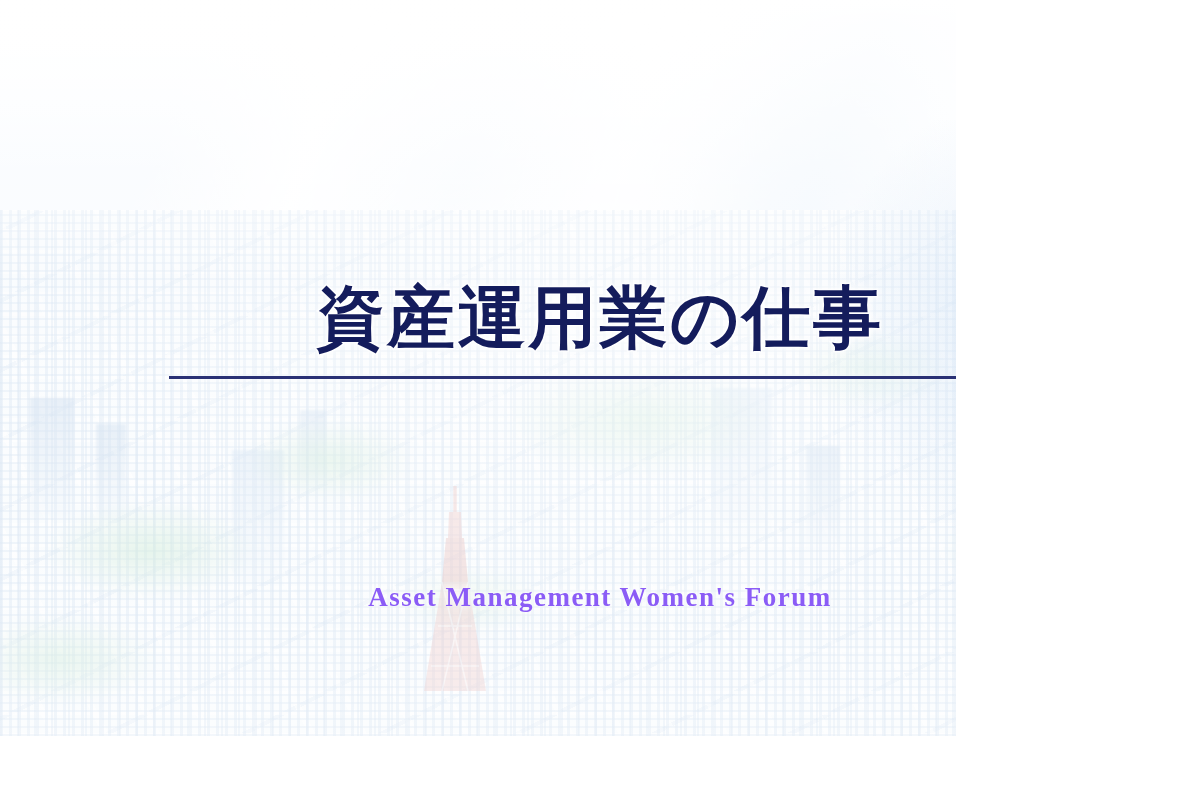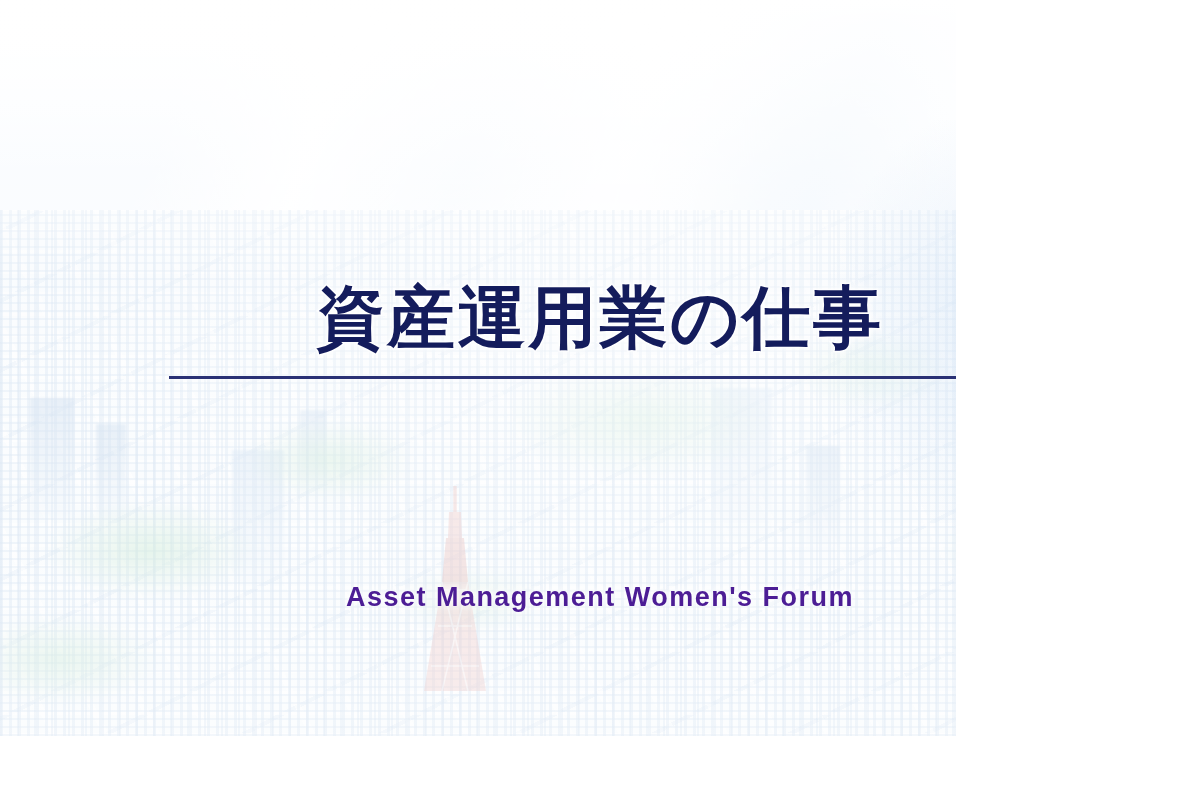--- a/index.html
+++ b/index.html
@@ -241,28 +241,29 @@
     height: 3px;
     background: #2a3175;
     box-shadow: 0 0 5px rgba(255,255,255,.9);
   }
 
   .subtitle {
     position: absolute;
     top: 582px;
     width: 1200px;
     text-align: center;
-    color: #4c1d95;
+    color: #8b5cf6;
     font-size: 27px;
     font-weight: 700;
     letter-spacing: 0.055em;
     white-space: nowrap;
     text-shadow:
        0 0 6px rgba(255,255,255,.95),
        0 0 11px rgba(255,255,255,.85);
+    font-family: Liberation Serif, serif;
   }
 </style>
 </head>
 <body>
 
 <div id="stage">
 
   <div class="photo">
     <div class="sky"></div>
     <div class="clouds"></div>

